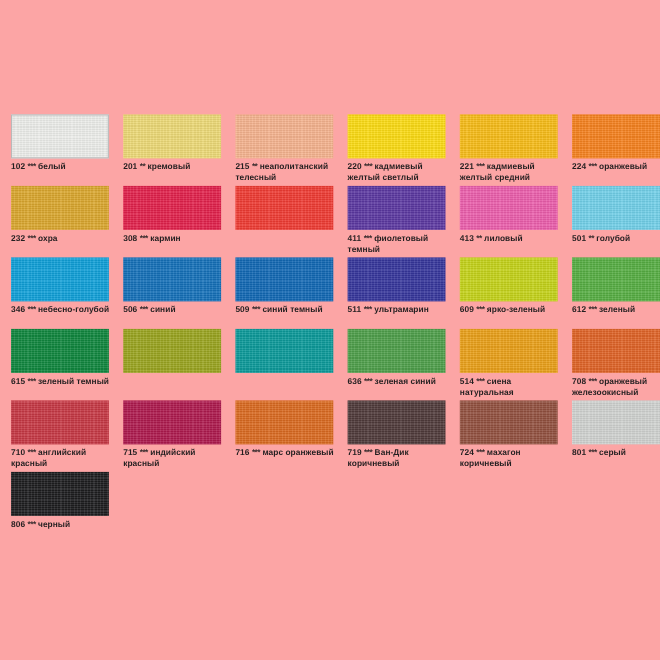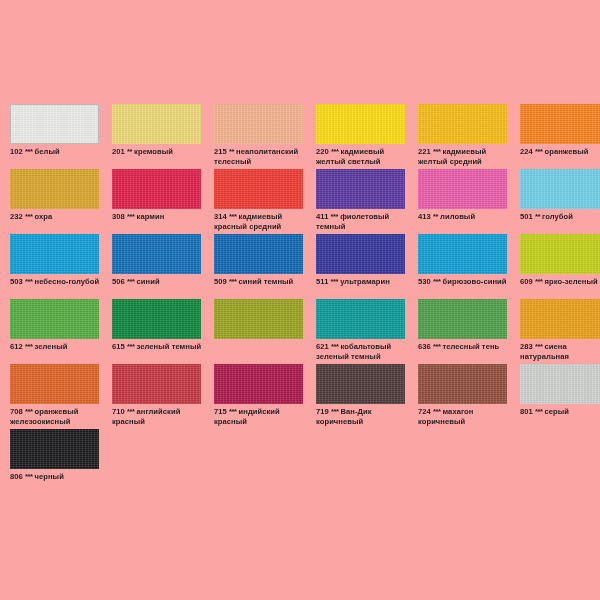--- a/index.html
+++ b/index.html
@@ -105,92 +105,90 @@
       <div class="cell">
         <div class="swatch" style="background-color: rgb(217, 166, 46);"></div>
         <div class="label"><span class="code">232</span> <span class="stars">***</span> <span>охра</span></div>
       </div>
       <div class="cell">
         <div class="swatch" style="background-color: rgb(224, 33, 75);"></div>
         <div class="label"><span class="code">308</span> <span class="stars">***</span> <span>кармин</span></div>
       </div>
       <div class="cell">
         <div class="swatch" style="background-color: rgb(238, 59, 51);"></div>
-        <div class="label"><span class="code">314</span> <span class="stars">***</span> <span>кадмиевый красный средний</span></div>
       </div>
       <div class="cell">
         <div class="swatch" style="background-color: rgb(91, 56, 160);"></div>
         <div class="label"><span class="code">411</span> <span class="stars">***</span> <span>фиолетовый темный</span></div>
       </div>
       <div class="cell">
         <div class="swatch" style="background-color: rgb(234, 94, 171);"></div>
         <div class="label"><span class="code">413</span> <span class="stars">**</span> <span>лиловый</span></div>
       </div>
       <div class="cell">
         <div class="swatch" style="background-color: rgb(113, 207, 232);"></div>
         <div class="label"><span class="code">501</span> <span class="stars">**</span> <span>голубой</span></div>
       </div>
       <div class="cell">
         <div class="swatch" style="background-color: rgb(16, 159, 215);"></div>
-        <div class="label"><span class="code">503</span> <span class="stars">***</span> <span>небесно-голубой</span></div>
+        <div class="label"><span class="code">346</span> <span class="stars">***</span> <span>небесно-голубой</span></div>
       </div>
       <div class="cell">
         <div class="swatch" style="background-color: rgb(21, 112, 184);"></div>
         <div class="label"><span class="code">506</span> <span class="stars">***</span> <span>синий</span></div>
       </div>
       <div class="cell">
         <div class="swatch" style="background-color: rgb(18, 104, 179);"></div>
         <div class="label"><span class="code">509</span> <span class="stars">***</span> <span>синий темный</span></div>
       </div>
       <div class="cell">
         <div class="swatch" style="background-color: rgb(54, 54, 155);"></div>
         <div class="label"><span class="code">511</span> <span class="stars">***</span> <span>ультрамарин</span></div>
       </div>
       <div class="cell">
-        <div class="swatch" style="background-color: rgb(18, 159, 212);"></div>
-        <div class="label"><span class="code">530</span> <span class="stars">***</span> <span>бирюзово-синий</span></div>
-      </div>
-      <div class="cell">
         <div class="swatch" style="background-color: rgb(195, 209, 25);"></div>
         <div class="label"><span class="code">609</span> <span class="stars">***</span> <span>ярко-зеленый</span></div>
       </div>
       <div class="cell">
         <div class="swatch" style="background-color: rgb(86, 173, 67);"></div>
         <div class="label"><span class="code">612</span> <span class="stars">***</span> <span>зеленый</span></div>
       </div>
       <div class="cell">
         <div class="swatch" style="background-color: rgb(17, 135, 63);"></div>
         <div class="label"><span class="code">615</span> <span class="stars">***</span> <span>зеленый темный</span></div>
       </div>
       <div class="cell">
         <div class="swatch" style="background-color: rgb(154, 164, 33);"></div>
       </div>
       <div class="cell">
         <div class="swatch" style="background-color: rgb(13, 154, 154);"></div>
-        <div class="label"><span class="code">621</span> <span class="stars">***</span> <span>кобальтовый зеленый темный</span></div>
       </div>
       <div class="cell">
         <div class="swatch" style="background-color: rgb(79, 159, 75);"></div>
-        <div class="label"><span class="code">636</span> <span class="stars">***</span> <span>телесный тень</span></div>
+        <div class="label"><span class="code">636</span> <span class="stars">***</span> <span>зеленая синий</span></div>
       </div>
       <div class="cell">
         <div class="swatch" style="background-color: rgb(233, 160, 26);"></div>
-        <div class="label"><span class="code">283</span> <span class="stars">***</span> <span>сиена натуральная</span></div>
+        <div class="label"><span class="code">514</span> <span class="stars">***</span> <span>сиена натуральная</span></div>
       </div>
       <div class="cell">
         <div class="swatch" style="background-color: rgb(223, 100, 40);"></div>
         <div class="label"><span class="code">708</span> <span class="stars">***</span> <span>оранжевый железоокисный</span></div>
       </div>
       <div class="cell">
         <div class="swatch" style="background-color: rgb(197, 56, 68);"></div>
         <div class="label"><span class="code">710</span> <span class="stars">***</span> <span>английский красный</span></div>
       </div>
       <div class="cell">
         <div class="swatch" style="background-color: rgb(173, 26, 78);"></div>
         <div class="label"><span class="code">715</span> <span class="stars">***</span> <span>индийский красный</span></div>
+      </div>
+      <div class="cell">
+        <div class="swatch" style="background-color: rgb(217, 106, 33);"></div>
+        <div class="label"><span class="code">716</span> <span class="stars">***</span> <span>марс оранжевый</span></div>
       </div>
       <div class="cell">
         <div class="swatch" style="background-color: rgb(79, 58, 58);"></div>
         <div class="label"><span class="code">719</span> <span class="stars">***</span> <span>Ван-Дик коричневый</span></div>
       </div>
       <div class="cell">
         <div class="swatch" style="background-color: rgb(145, 80, 63);"></div>
         <div class="label"><span class="code">724</span> <span class="stars">***</span> <span>махагон коричневый</span></div>
       </div>
       <div class="cell">

